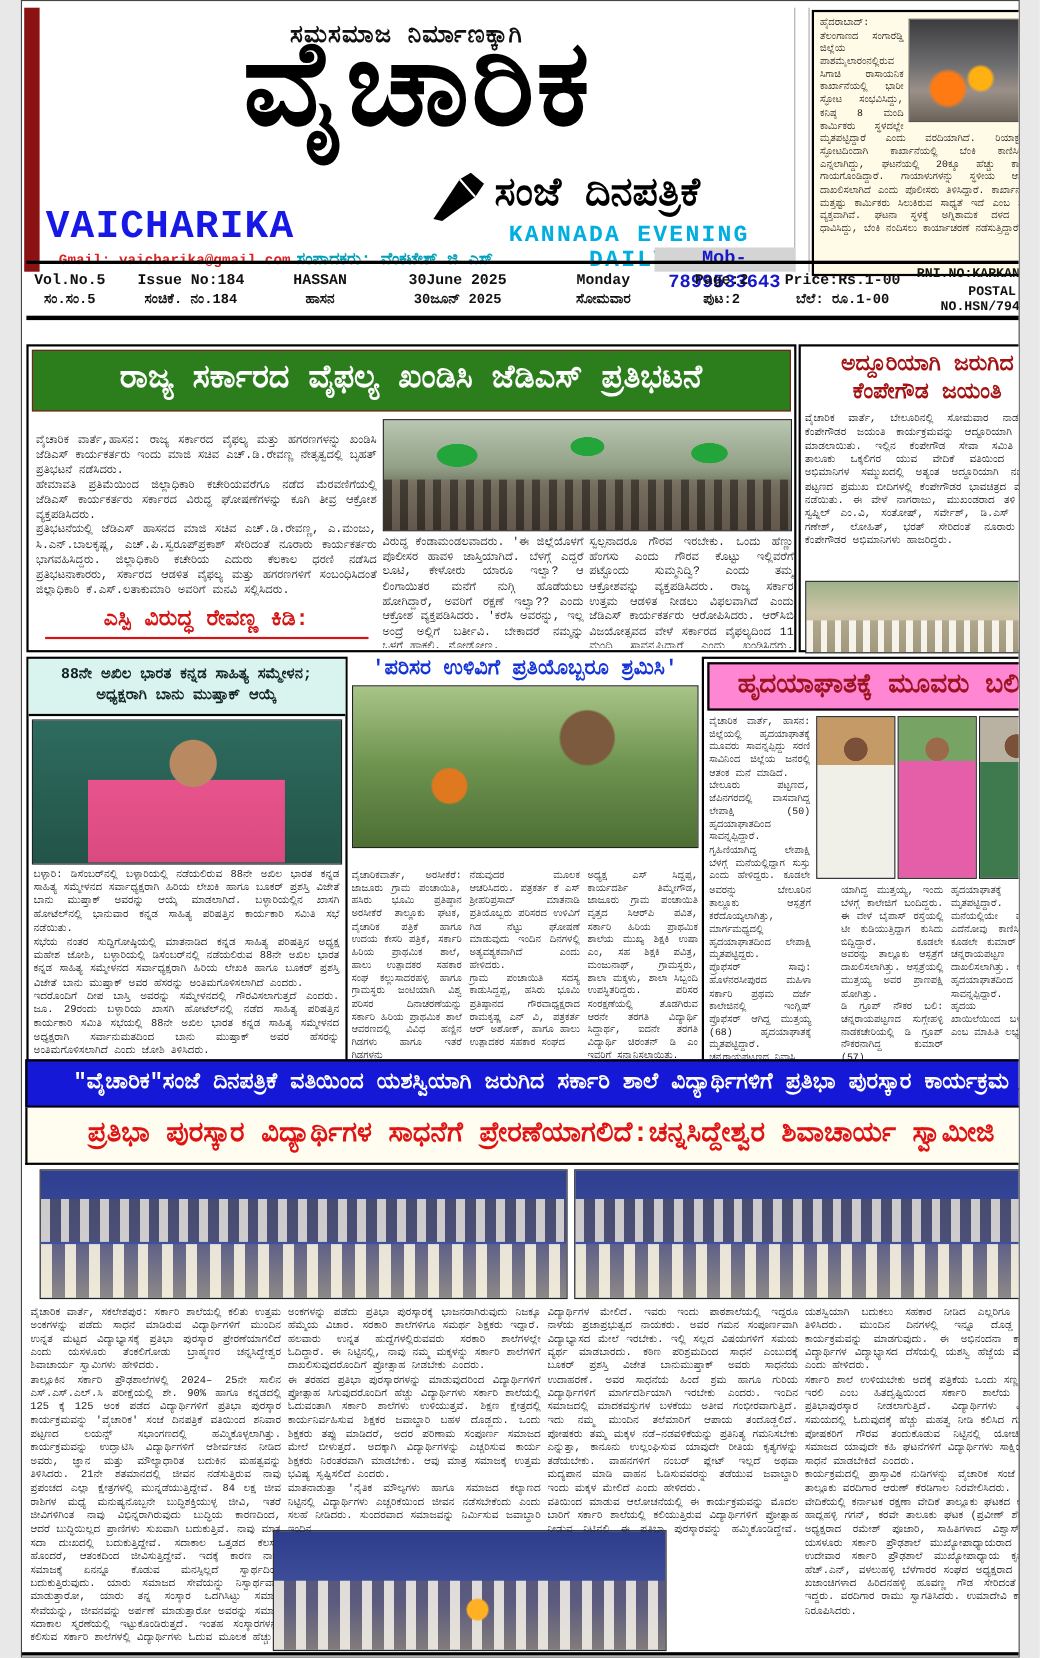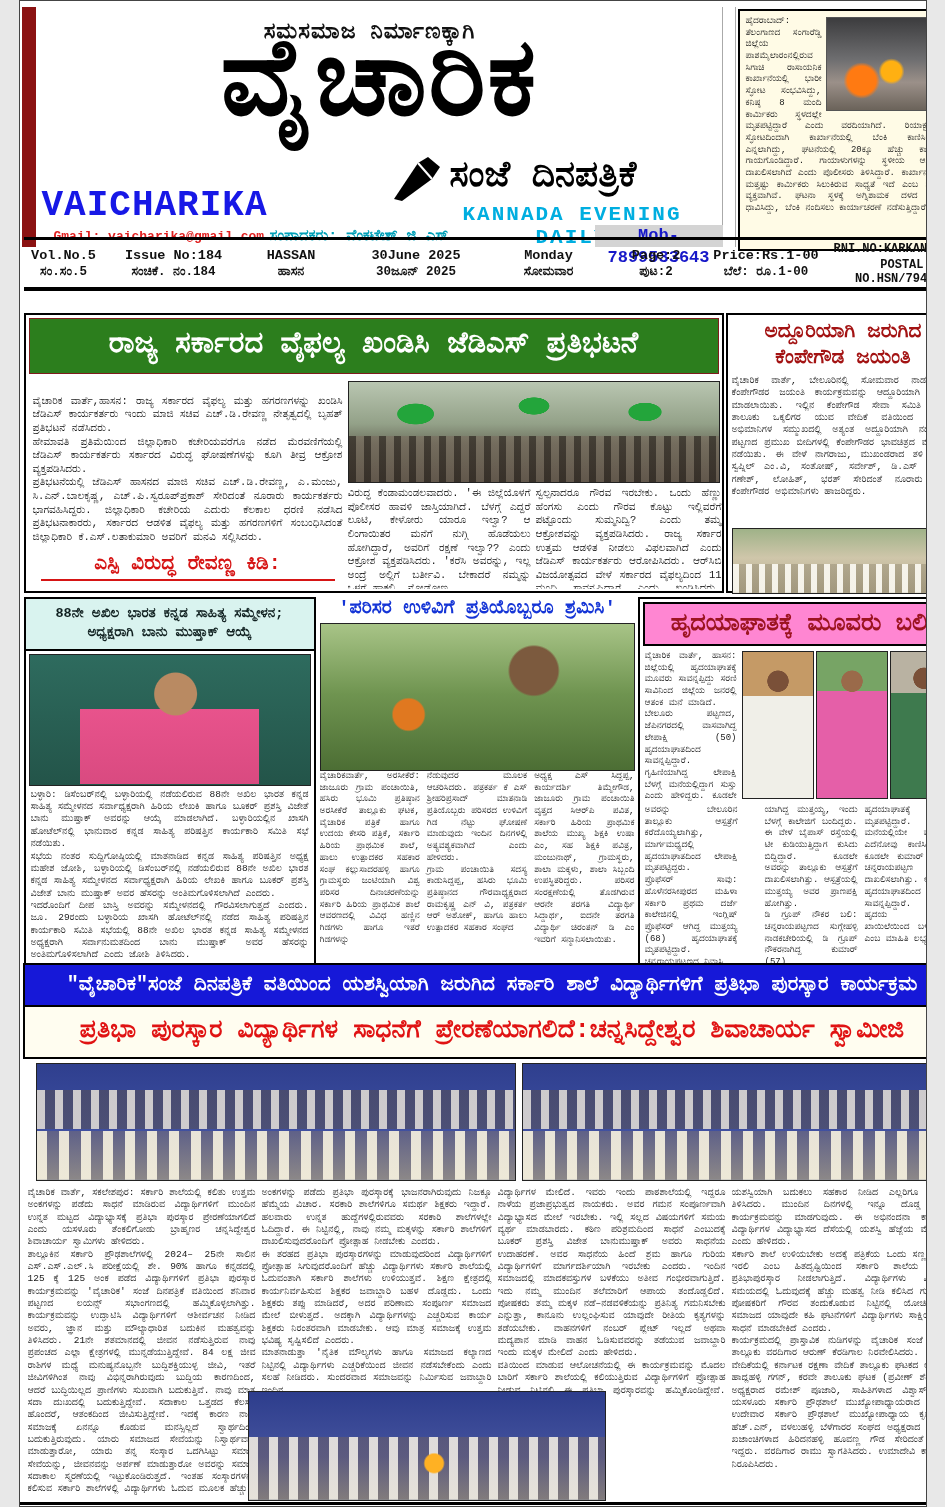--- a/index.html
+++ b/index.html
@@ -186,21 +186,21 @@
     <div class="headline-cyanbox">88ನೇ ಅಖಿಲ ಭಾರತ ಕನ್ನಡ ಸಾಹಿತ್ಯ ಸಮ್ಮೇಳನ; ಅಧ್ಯಕ್ಷರಾಗಿ ಬಾನು ಮುಷ್ತಾಕ್ ಆಯ್ಕೆ</div>
     <div class="ph ph-mushtaq" style="position:relative;width:282px;height:132px;margin:3px;"></div>
     <div class="body-text" style="margin:2px 5px;font-size:9.5px;height:194px;overflow:hidden;">ಬಳ್ಳಾರಿ: ಡಿಸೆಂಬರ್‌ನಲ್ಲಿ ಬಳ್ಳಾರಿಯಲ್ಲಿ ನಡೆಯಲಿರುವ 88ನೇ ಅಖಿಲ ಭಾರತ ಕನ್ನಡ ಸಾಹಿತ್ಯ ಸಮ್ಮೇಳನದ ಸರ್ವಾಧ್ಯಕ್ಷರಾಗಿ ಹಿರಿಯ ಲೇಖಕಿ ಹಾಗೂ ಬೂಕರ್ ಪ್ರಶಸ್ತಿ ವಿಜೇತೆ ಬಾನು ಮುಷ್ತಾಕ್ ಅವರನ್ನು ಆಯ್ಕೆ ಮಾಡಲಾಗಿದೆ. ಬಳ್ಳಾರಿಯಲ್ಲಿನ ಖಾಸಗಿ ಹೋಟೆಲ್‌ನಲ್ಲಿ ಭಾನುವಾರ ಕನ್ನಡ ಸಾಹಿತ್ಯ ಪರಿಷತ್ತಿನ ಕಾರ್ಯಕಾರಿ ಸಮಿತಿ ಸಭೆ ನಡೆಯಿತು.
 ಸಭೆಯ ನಂತರ ಸುದ್ದಿಗೋಷ್ಠಿಯಲ್ಲಿ ಮಾತನಾಡಿದ ಕನ್ನಡ ಸಾಹಿತ್ಯ ಪರಿಷತ್ತಿನ ಅಧ್ಯಕ್ಷ ಮಹೇಶ ಜೋಶಿ, ಬಳ್ಳಾರಿಯಲ್ಲಿ ಡಿಸೆಂಬರ್‌ನಲ್ಲಿ ನಡೆಯಲಿರುವ 88ನೇ ಅಖಿಲ ಭಾರತ ಕನ್ನಡ ಸಾಹಿತ್ಯ ಸಮ್ಮೇಳನದ ಸರ್ವಾಧ್ಯಕ್ಷರಾಗಿ ಹಿರಿಯ ಲೇಖಕಿ ಹಾಗೂ ಬೂಕರ್ ಪ್ರಶಸ್ತಿ ವಿಜೇತೆ ಬಾನು ಮುಷ್ತಾಕ್ ಅವರ ಹೆಸರನ್ನು ಅಂತಿಮಗೊಳಿಸಲಾಗಿದೆ ಎಂದರು.
 ಇದರೊಂದಿಗೆ ದೀಪ ಬಾಸ್ತಿ ಅವರನ್ನು ಸಮ್ಮೇಳನದಲ್ಲಿ ಗೌರವಿಸಲಾಗುತ್ತದೆ ಎಂದರು. ಜೂ. 29ರಂದು ಬಳ್ಳಾರಿಯ ಖಾಸಗಿ ಹೋಟೆಲ್‌ನಲ್ಲಿ ನಡೆದ ಸಾಹಿತ್ಯ ಪರಿಷತ್ತಿನ ಕಾರ್ಯಕಾರಿ ಸಮಿತಿ ಸಭೆಯಲ್ಲಿ 88ನೇ ಅಖಿಲ ಭಾರತ ಕನ್ನಡ ಸಾಹಿತ್ಯ ಸಮ್ಮೇಳನದ ಅಧ್ಯಕ್ಷರಾಗಿ ಸರ್ವಾನುಮತದಿಂದ ಬಾನು ಮುಷ್ತಾಕ್ ಅವರ ಹೆಸರನ್ನು ಅಂತಿಮಗೊಳಿಸಲಾಗಿದೆ ಎಂದು ಜೋಶಿ ತಿಳಿಸಿದರು.</div>
   </div>
 
   <div class="abs" style="left:300px;top:596px;width:315px;height:394px;">
     <div class="headline-blue">'ಪರಿಸರ ಉಳಿವಿಗೆ ಪ್ರತಿಯೊಬ್ಬರೂ ಶ್ರಮಿಸಿ'</div>
     <div class="ph ph-tree" style="position:relative;width:315px;height:148px;margin-top:4px;"></div>
-    <div class="colflex" style="margin-top:0;height:206px;overflow:hidden;">
+    <div class="colflex" style="margin-top:20px;height:206px;overflow:hidden;">
       <div class="body-text" style="font-size:9px;">ವೈಚಾರಿಕವಾರ್ತೆ, ಅರಸೀಕೆರೆ: ಜಾಜೂರು ಗ್ರಾಮ ಪಂಚಾಯಿತಿ, ಹಸಿರು ಭೂಮಿ ಪ್ರತಿಷ್ಠಾನ ಅರಸೀಕೆರೆ ತಾಲ್ಲೂಕು ಘಟಕ, ವೈಚಾರಿಕ ಪತ್ರಿಕೆ ಹಾಗೂ ಉದಯ ಕೇಸರಿ ಪತ್ರಿಕೆ, ಸರ್ಕಾರಿ ಹಿರಿಯ ಪ್ರಾಥಮಿಕ ಶಾಲೆ, ಹಾಲು ಉತ್ಪಾದಕರ ಸಹಕಾರ ಸಂಘ ಕಲ್ಲುಸಾದರಹಳ್ಳಿ ಹಾಗೂ ಗ್ರಾಮಸ್ಥರು ಜಂಟಿಯಾಗಿ ವಿಶ್ವ ಪರಿಸರ ದಿನಾಚರಣೆಯನ್ನು ಸರ್ಕಾರಿ ಹಿರಿಯ ಪ್ರಾಥಮಿಕ ಶಾಲೆ ಆವರಣದಲ್ಲಿ ವಿವಿಧ ಹಣ್ಣಿನ ಗಿಡಗಳು ಹಾಗೂ ಇತರೆ ಗಿಡಗಳನ್ನು</div>
       <div class="body-text" style="font-size:9px;">ನೆಡುವುದರ ಮೂಲಕ ಆಚರಿಸಿದರು. ಪತ್ರಕರ್ತ ಕೆ ಎಸ್ ಶ್ರೀಹರಿಪ್ರಸಾದ್ ಮಾತನಾಡಿ ಪ್ರತಿಯೊಬ್ಬರು ಪರಿಸರದ ಉಳಿವಿಗೆ ಗಿಡ ನೆಟ್ಟು ಘೋಷಣೆ ಮಾಡುವುದು ಇಂದಿನ ದಿನಗಳಲ್ಲಿ ಅತ್ಯವಶ್ಯಕವಾಗಿದೆ ಎಂದು ಹೇಳಿದರು.
 ಗ್ರಾಮ ಪಂಚಾಯಿತಿ ಸದಸ್ಯ ಕಾಡುಸಿದ್ದಪ್ಪ, ಹಸಿರು ಭೂಮಿ ಪ್ರತಿಷ್ಠಾನದ ಗೌರವಾಧ್ಯಕ್ಷರಾದ ರಾಮಕೃಷ್ಣ ಎನ್ ವಿ, ಪತ್ರಕರ್ತ ಆರ್ ಅಶೋಕ್, ಹಾಗೂ ಹಾಲು ಉತ್ಪಾದಕರ ಸಹಕಾರ ಸಂಘದ</div>
       <div class="body-text" style="font-size:9px;">ಅಧ್ಯಕ್ಷ ಎಸ್ ಸಿದ್ದಪ್ಪ, ಕಾರ್ಯದರ್ಶಿ ತಿಮ್ಮೇಗೌಡ, ಜಾಜೂರು ಗ್ರಾಮ ಪಂಚಾಯಿತಿ ವೃತ್ತದ ಸಿಆರ್‌ಪಿ ಪವಿತ, ಸರ್ಕಾರಿ ಹಿರಿಯ ಪ್ರಾಥಮಿಕ ಶಾಲೆಯ ಮುಖ್ಯ ಶಿಕ್ಷಕಿ ಉಷಾ ಎಂ, ಸಹ ಶಿಕ್ಷಕಿ ಪವಿತ್ರ, ಮಂಜುನಾಥ್, ಗ್ರಾಮಸ್ಥರು, ಶಾಲಾ ಮಕ್ಕಳು, ಶಾಲಾ ಸಿಬ್ಬಂದಿ ಉಪಸ್ಥಿತರಿದ್ದರು. ಪರಿಸರ ಸಂರಕ್ಷಣೆಯಲ್ಲಿ ತೊಡಗಿರುವ ಆರನೇ ತರಗತಿ ವಿದ್ಯಾರ್ಥಿ ಸಿದ್ದಾರ್ಥ, ಐದನೇ ತರಗತಿ ವಿದ್ಯಾರ್ಥಿ ಚಿರಂತನ್ ಡಿ ಎಂ ಇವರಿಗೆ ಸನ್ಮಾನಿಸಲಾಯಿತು.</div>
     </div>
   </div>
 
   <div class="abs boxed" style="left:618px;top:596px;width:323px;height:394px;">
     <div class="banner-pink" style="margin:3px;">ಹೃದಯಾಘಾತಕ್ಕೆ ಮೂವರು ಬಲಿ</div>
     <div class="abs body-text" style="left:5px;top:52px;width:92px;height:150px;overflow:hidden;font-size:9px;">ವೈಚಾರಿಕ ವಾರ್ತೆ, ಹಾಸನ: ಜಿಲ್ಲೆಯಲ್ಲಿ ಹೃದಯಾಘಾತಕ್ಕೆ ಮೂವರು ಸಾವನ್ನಪ್ಪಿದ್ದು ಸರಣಿ ಸಾವಿನಿಂದ ಜಿಲ್ಲೆಯ ಜನರಲ್ಲಿ ಆತಂಕ ಮನೆ ಮಾಡಿದೆ.

